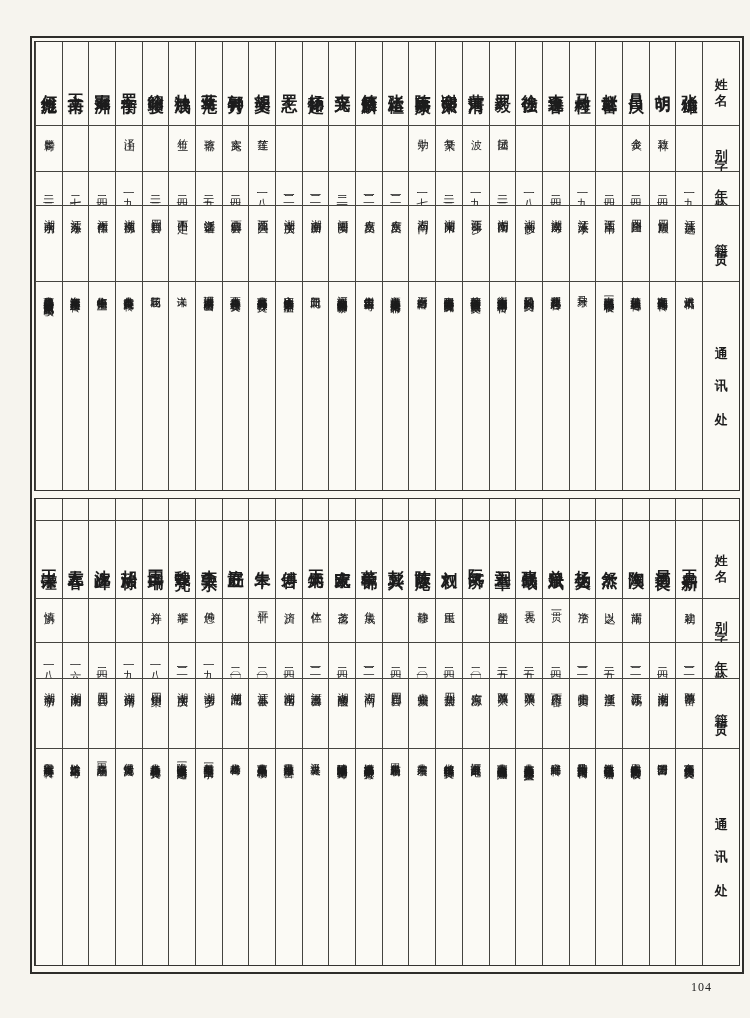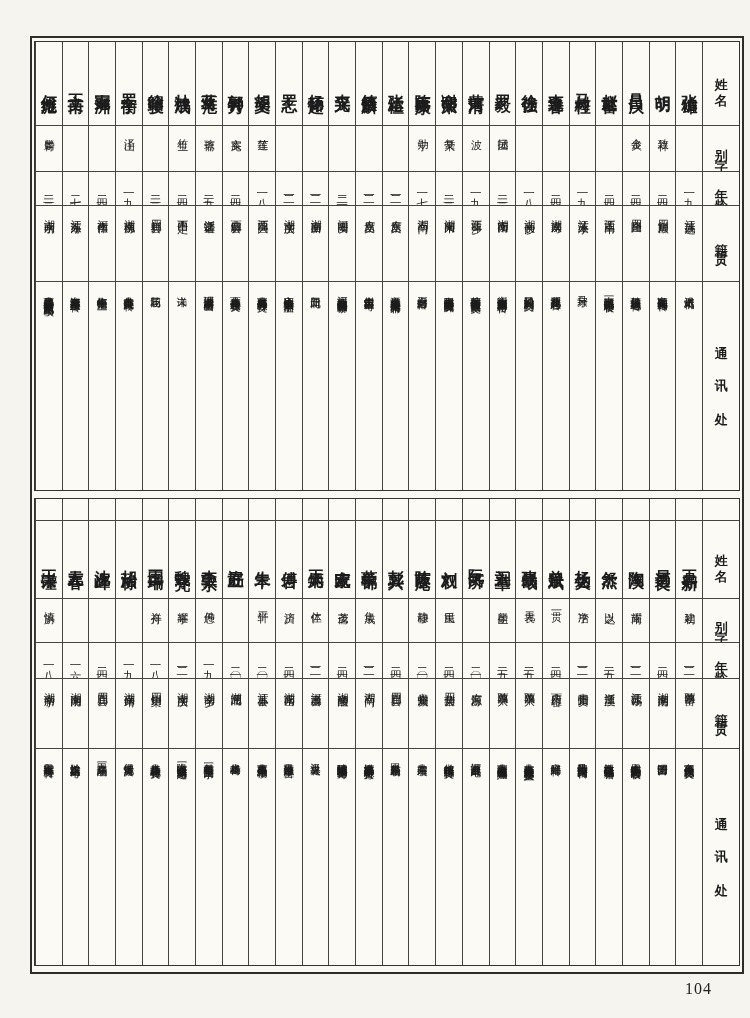--- a/index.html
+++ b/index.html
@@ -56,21 +56,21 @@
   .c-origin > span{font-size:11px;letter-spacing:1px;}
   .c-addr{align-items:flex-start;padding-top:6px;}
   .c-addr > span{font-size:10.5px;letter-spacing:0.5px;}
   
   .hdr{align-items:center;padding-top:0;}
   .hdr > span{font-size:13px;font-weight:700;letter-spacing:0.7em;}
   .hdr.c-addr > span{letter-spacing:2.6em;}
   .hdr.c-name > span{letter-spacing:1.2em;}
   .page-number{
     position:absolute;right:38px;top:980px;
-    font-size:16px;letter-spacing:1px;color:#222;
+    font-size:12px;letter-spacing:1px;color:#222;
     font-family:"Liberation Serif",serif;
   }
 </style>
 </head>
 <body>
 
 <div class="page-frame">
   <section class="roster t0">
       <div class="col header-col">
         <div class="cell c-name hdr">

